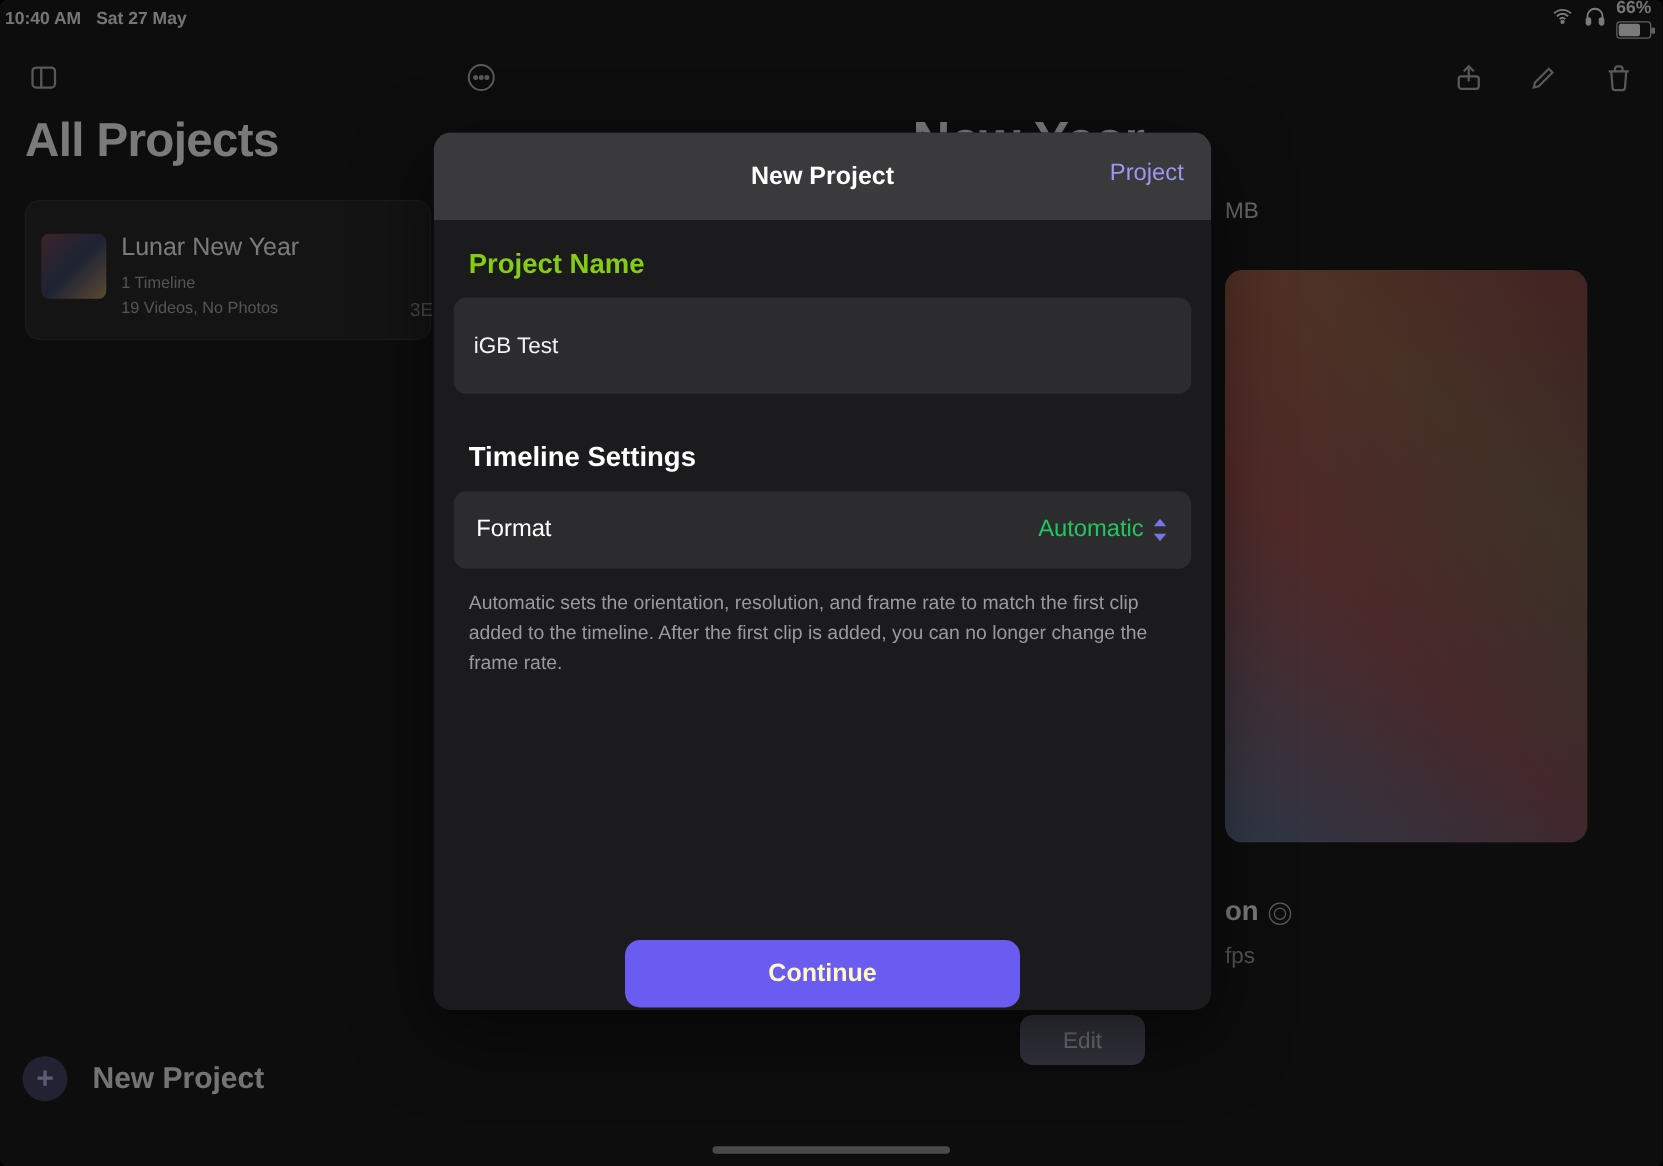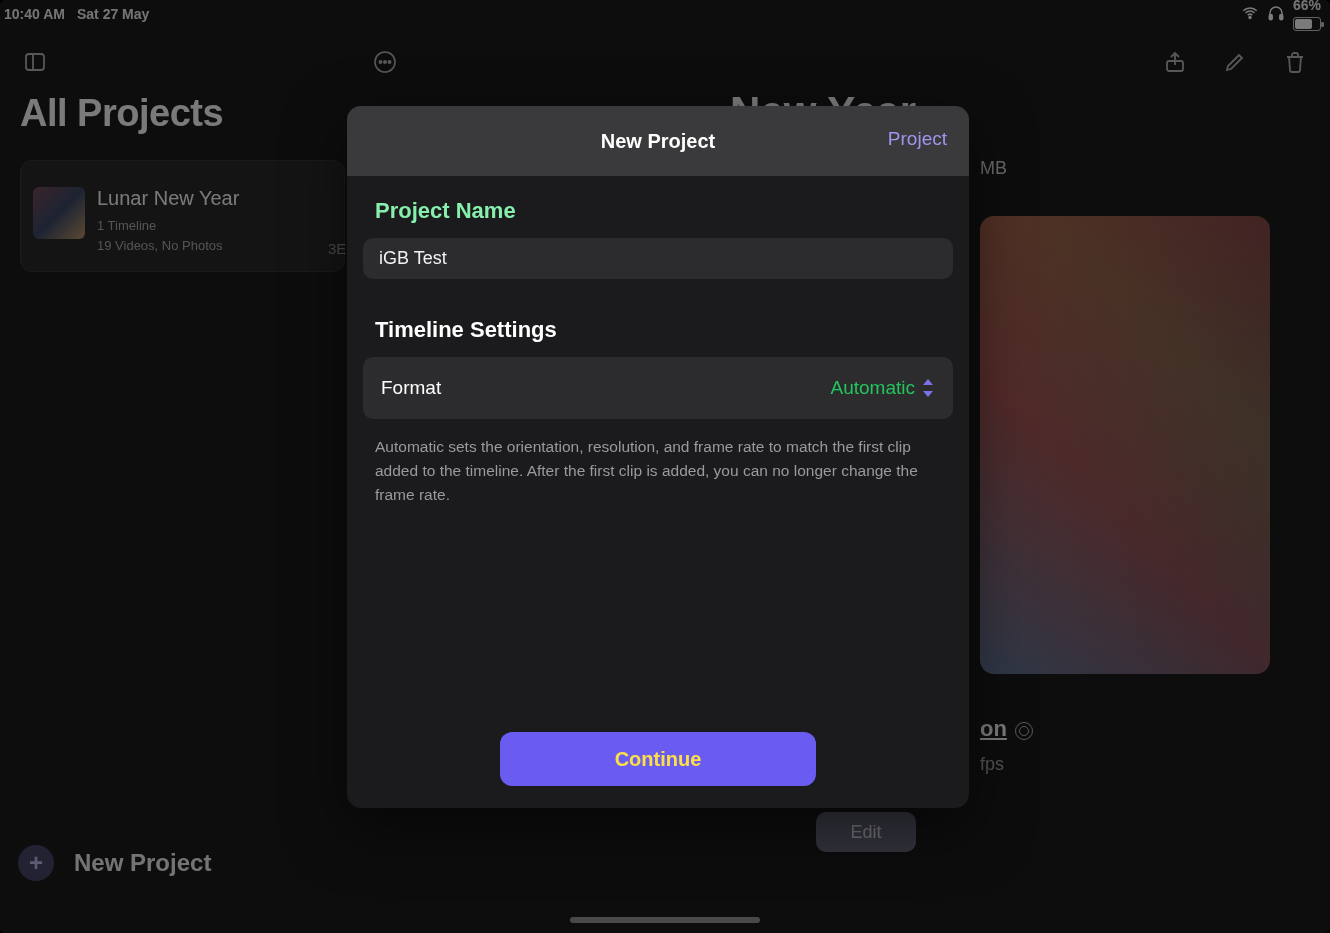--- a/index.html
+++ b/index.html
@@ -25,49 +25,49 @@
   .project-card { position:absolute; top:160px; left:20px; width:325px; height:112px; background:#2a2a2c; border:1px solid #3a3a3c; border-radius:12px; display:flex; align-items:flex-start; padding:26px 12px; gap:12px; }
   .thumb { width:52px; height:52px; border-radius:6px; background:linear-gradient(135deg,#7a4b5a,#3d4a6a,#c29a6b); flex:none; }
   .card-title { font-size:20px; font-weight:500; color:#fff; margin-bottom:6px; }
   .card-sub { font-size:13px; color:#b0b0b4; line-height:1.5; }
   .card-extra { position:absolute; left:328px; top:240px; font-size:15px; color:#9a9a9e; }
   
   .preview { position:absolute; top:216px; left:980px; width:290px; height:458px; border-radius:14px; background:
     linear-gradient(180deg,rgba(200,90,80,0.6),rgba(60,70,110,0.4)),
     linear-gradient(45deg,#7b97b2 0%,#b65d52 40%,#6b7b4a 70%,#2c3440 100%);
   }
-  .on-text { position:absolute; top:716px; left:980px; font-size:22px; color:#fff; font-weight:600;text-decoration:underline; }
+  .on-text { position:absolute; top:716px; left:980px; font-size:22px; color:#fff; font-weight:600; }
   .gear-right { position:absolute; top:722px; left:1015px; width:18px; height:18px; border:1.6px solid #bbb; border-radius:50%; }
   .gear-right::before { content:""; position:absolute; inset:3px; border:1.6px solid #bbb; border-radius:50%; }
   .fps-text { position:absolute; top:754px; left:980px; font-size:18px; color:#b0b0b4; }
   .edit-chip { position:absolute; top:812px; left:816px; width:100px; height:40px; background:#6b6b80; border-radius:10px; display:flex; align-items:center; justify-content:center; font-size:18px; color:#ededf2; }
   
   .new-project-btn { position:absolute; bottom:52px; left:18px; display:flex; align-items:center; gap:20px; font-size:24px; font-weight:600; color:#f2f2f5; }
   .plus-circle { width:36px; height:36px; border-radius:50%; background:#4a476a; display:flex; align-items:center; justify-content:center; font-size:24px; color:#c3bff0; }
   .home-indicator { position:absolute; bottom:10px; left:50%; transform:translateX(-50%); width:190px; height:6px; border-radius:4px; background:#9a9aa0; }
   
   .dim { position:absolute; inset:0; background:rgba(0,0,0,0.52); }
   
   .modal { position:absolute; left:347px; top:106px; width:622px; height:702px; background:#1b1b1d; border-radius:14px; overflow:hidden; box-shadow:0 20px 60px rgba(0,0,0,0.5); }
   .modal-header { height:70px; background:#3a3a3d; position:relative; display:flex; align-items:center; justify-content:center; }
   .modal-title { font-size:20px; font-weight:600; color:#fff; }
   .modal-cancel { position:absolute; right:22px; top:22px; font-size:19px; color:#9d97ef; }
   .modal-body { padding:22px 16px 0 16px; }
-  .sec-label { font-size:22px; font-weight:600; color:#86efac; margin:0 0 14px 12px; }
-  .input-field { width:100%; background:#2c2c2e; border-radius:10px; padding:10px 16px; font-size:18px; color:#f2f2f5; border:none; outline:none; }
+  .sec-label { font-size:22px; font-weight:600; color:#84cc16; margin:0 0 14px 12px; }
+  .input-field { width:100%; background:#2c2c2e; border-radius:10px; padding:28px 16px; font-size:18px; color:#f2f2f5; border:none; outline:none; }
   .sec-label2 { font-size:22px; font-weight:600; color:#fff; margin:38px 0 14px 12px; }
   .format-row { width:100%; background:#2c2c2e; border-radius:10px; padding:20px 18px; display:flex; align-items:center; justify-content:space-between; }
   .format-label { font-size:19px; color:#fff; }
   .format-value { font-size:19px; color:#22c55e; display:flex; align-items:center; gap:6px; }
   .updown { width:14px; height:18px; position:relative; }
   .updown::before, .updown::after { content:""; position:absolute; left:2px; width:0; height:0; border-left:5px solid transparent; border-right:5px solid transparent; }
   .updown::before { top:0; border-bottom:6px solid #7a73e6; }
   .updown::after { bottom:0; border-top:6px solid #7a73e6; }
   .help-text { font-size:15.5px; line-height:1.55; color:#9a9a9e; margin:16px 12px 0 12px; }
-  .continue-btn { position:absolute; bottom:22px; left:50%; transform:translateX(-50%); width:316px; height:54px; background:#6a5cf0; border-radius:12px; display:flex; align-items:center; justify-content:center; font-size:20px; font-weight:600; color:#fde047; }
+  .continue-btn { position:absolute; bottom:2px; left:50%; transform:translateX(-50%); width:316px; height:54px; background:#6a5cf0; border-radius:12px; display:flex; align-items:center; justify-content:center; font-size:20px; font-weight:600; color:#fef9c3; }
 </style>
 </head>
 <body>
 
 <div class="screen">
 
   <div class="statusbar">
     <div class="left">
       <span>10:40 AM</span>
       <span>Sat 27 May</span>

